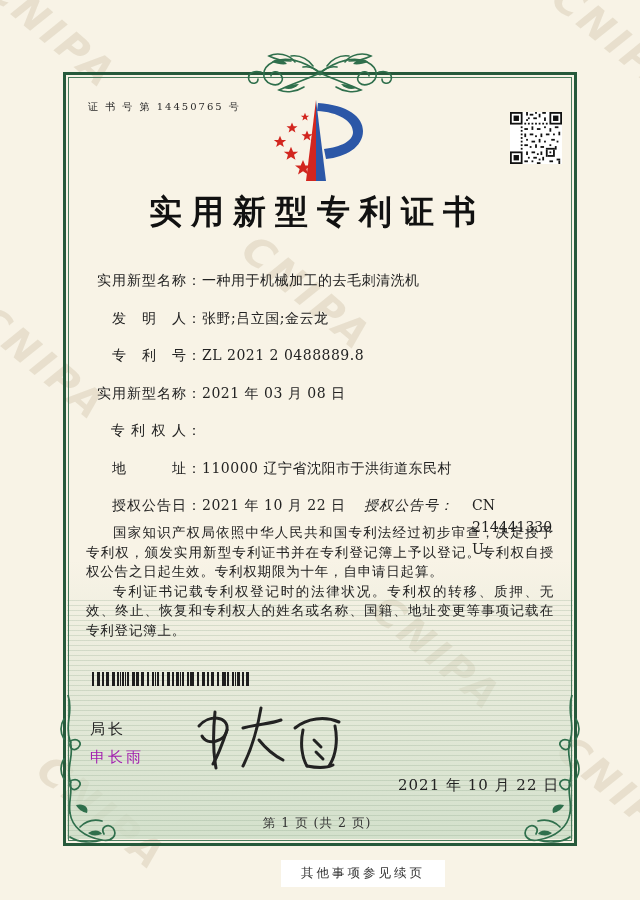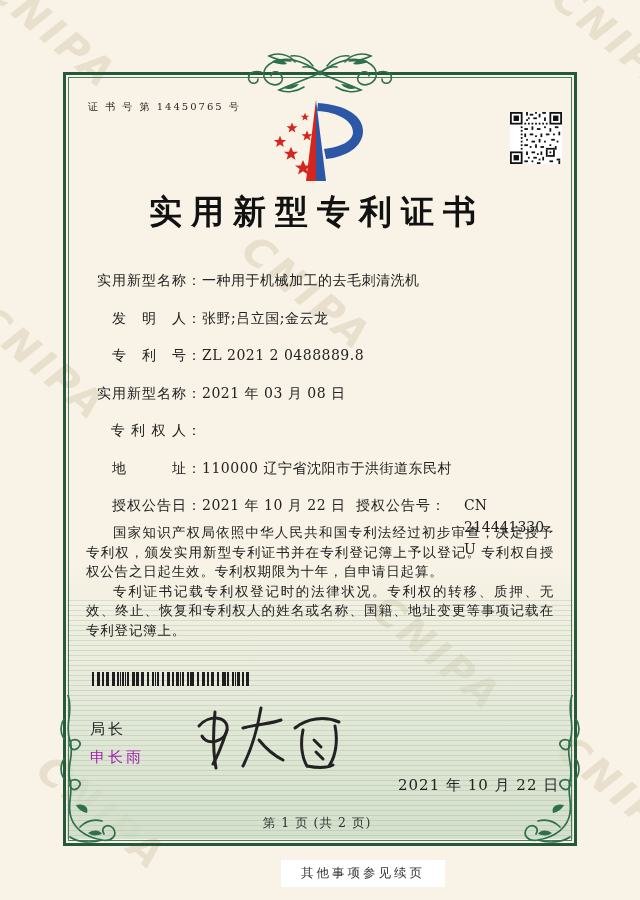--- a/index.html
+++ b/index.html
@@ -36,21 +36,21 @@
   .qr{ position:absolute; left:510px; top:112px; }
   .title{
     position:absolute; left:63px; top:190px; width:508px; text-align:center;
     font-size:33px; font-weight:bold; letter-spacing:9px; color:#111;
   }
   .fields{ position:absolute; left:88px; top:269px; width:466px; font-size:14px; }
   .row{ display:flex; margin-bottom:15.5px; line-height:22px; }
   .flabel{ flex:0 0 114px; letter-spacing:1px; color:#222;text-align:right; }
   .fvalue{ flex:1; letter-spacing:.5px; color:#222; }
   .row-grant .fvalue{ flex:0 0 150px; }
-  .row-grant .flabel2{ flex:0 0 108px; letter-spacing:1px; margin-left:4px; }
+  .row-grant .flabel2{ flex:0 0 108px; letter-spacing:1px; margin-left:12px;font-style:italic; }
   .row-grant .fvalue2{ flex:1; }
   .paras{
     position:absolute; left:86px; top:524px; width:468px;
     font-size:13.5px; line-height:19.5px; text-align:justify; letter-spacing:.8px; color:#222;
   }
   .paras p{ margin:0; text-indent:2em;font-family:Liberation Mono, monospace; }
   .barcode{
     position:absolute; left:92px; top:672px; width:160px; height:14px;
     background-image:
       repeating-linear-gradient(90deg,#1e1e1e 0 2px, rgba(0,0,0,0) 2px 5px),

